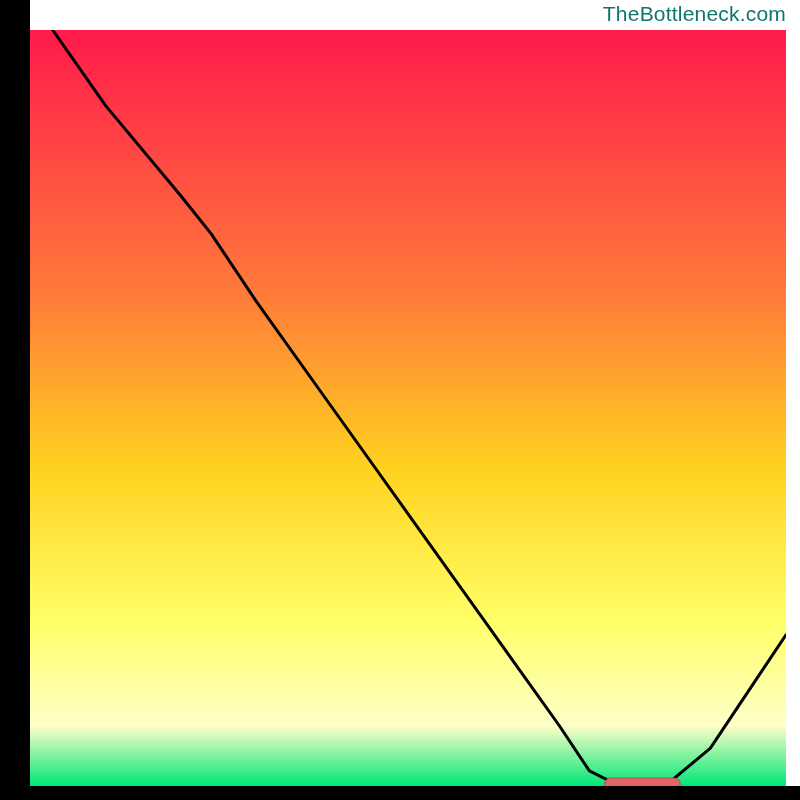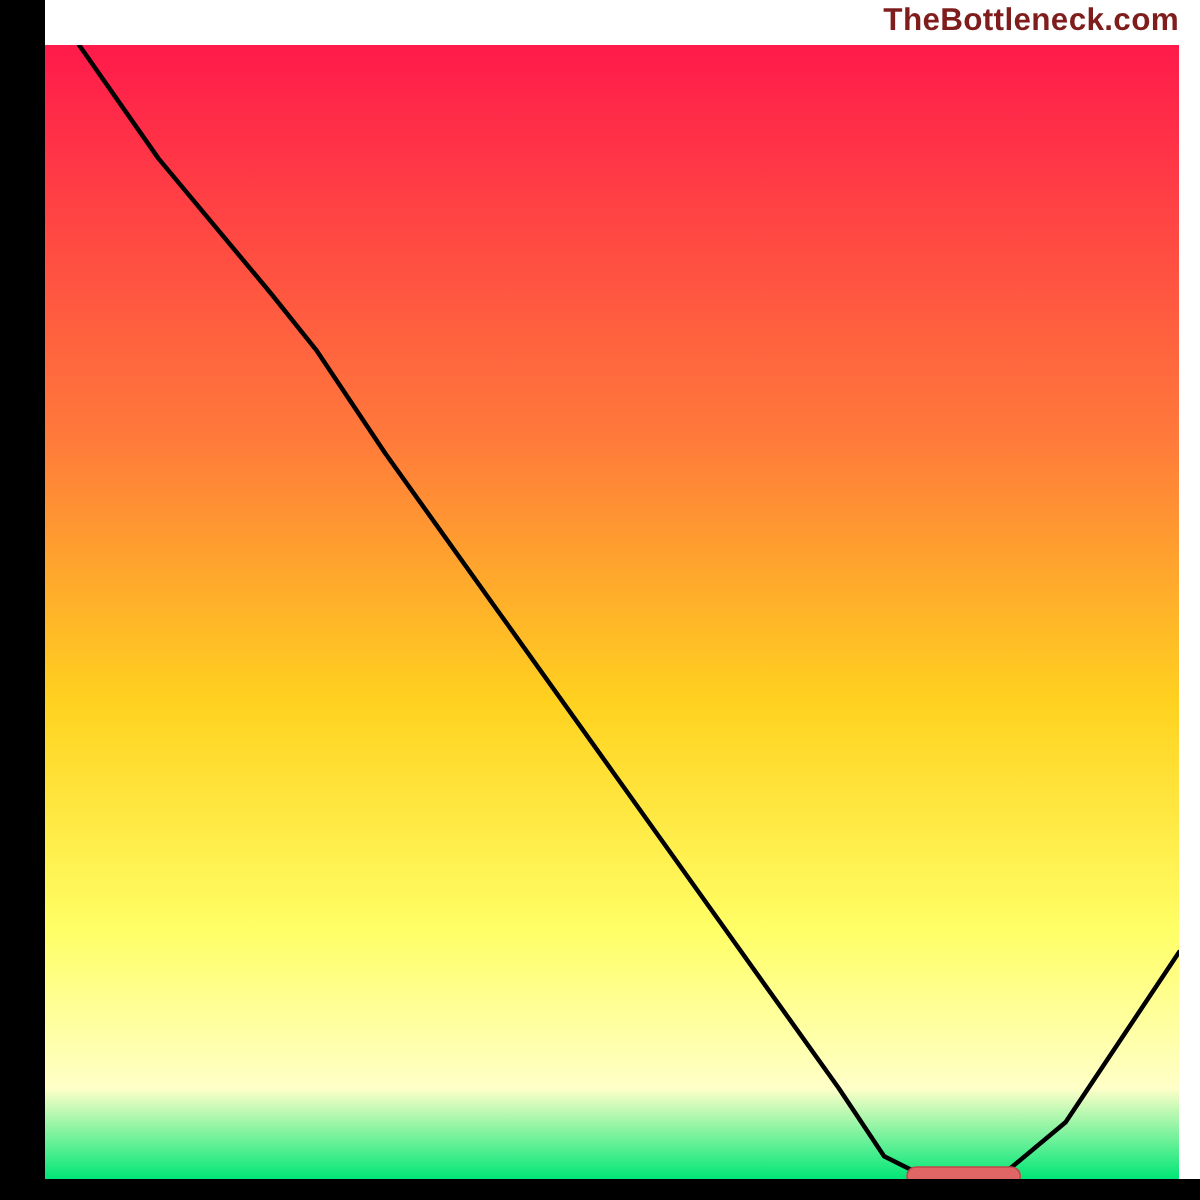--- a/index.html
+++ b/index.html
@@ -13,22 +13,22 @@
   .stage {
     position: relative;
     width: 800px;
     height: 800px;
   }
   .watermark {
     position: absolute;
     top: 2px;
     right: 14px;
     font-size: 21px;
-    font-weight: 700;
-    color: #7f1d1d;
+    font-weight: 400;
+    color: #0f766e;
     letter-spacing: 0.2px;
   }
   svg.plot {
     position: absolute;
     left: 0;
     top: 0;
     width: 800px;
     height: 800px;
   }
 </style>

